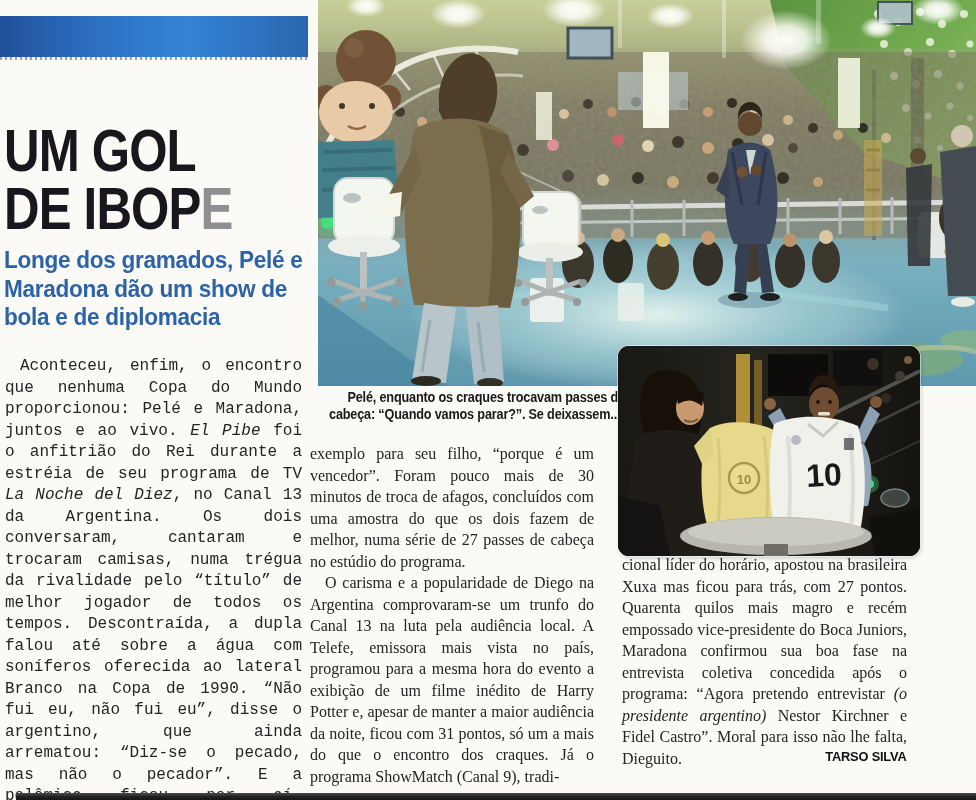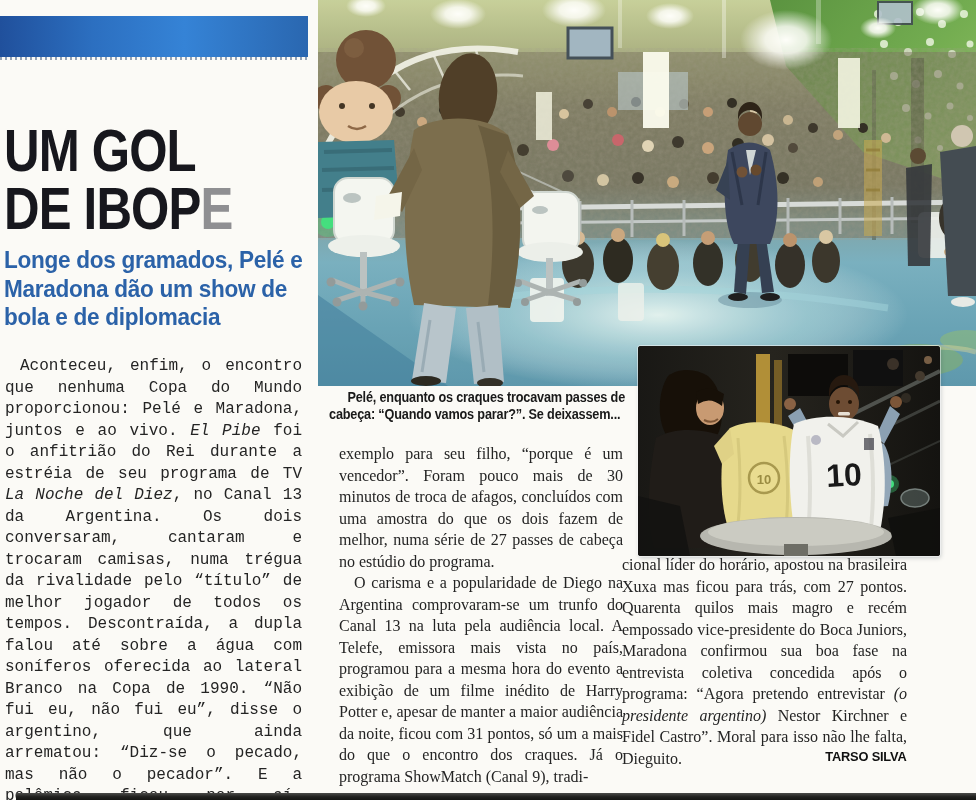--- a/index.html
+++ b/index.html
@@ -33,42 +33,41 @@
     font-size:24px; line-height:28.5px; color:#2b62a8; letter-spacing:-0.3px;
     transform:scaleX(.94); transform-origin:left top; white-space:nowrap;
   }
   
   .col {
     position:absolute; text-align:justify;
     font-size:16px; line-height:21.5px; color:#242424;
   }
   .col p { text-align:justify; }
   .col-1 { left:5px;  top:356px; width:297px;font-family:Liberation Mono, monospace; }
-  .col-2 { left:339px; top:443px; width:284px; }
+  .col-2 { left:310px; top:443px; width:284px; }
   .col-3 { left:622px; top:554px; width:285px; }
   .indent { text-indent:15px; }
   .it { font-style:italic; }
   .byline {
     position:absolute; right:0; bottom:2px;
     font-family:"Liberation Sans", sans-serif; font-weight:700;
     font-size:13.5px; color:#101010; letter-spacing:-0.2px;
     transform:scaleX(.95); transform-origin:right bottom;
   }
   
   .photo-main {
     position:absolute; left:318px; top:0; width:658px; height:386px;
     overflow:hidden; background:#9aa87e;
   }
   .photo-main svg { display:block; width:100%; height:100%; }
   .photo-inset {
     position:absolute; left:618px; top:346px; width:302px; height:210px;
-    overflow:hidden; border-radius:3px; z-index:5;
+    overflow:hidden; border-radius:11px; z-index:5;
     box-shadow:0 0 0 1px rgba(255,255,255,.5), 1px 2px 4px rgba(40,60,70,.25);
     background:#1c1b17;
-    margin-left:20px;
   }
   .photo-inset svg { display:block; width:100%; height:100%; }
   
   .caption {
     position:absolute; left:329px; top:389px; width:310px;
     font-family:"Liberation Sans", sans-serif; font-weight:700;
     font-size:13.8px; line-height:17px; color:#191919; letter-spacing:-0.2px;
     transform:scaleX(.92); transform-origin:left top;
   }
   .caption .cap-line { white-space:nowrap; }

